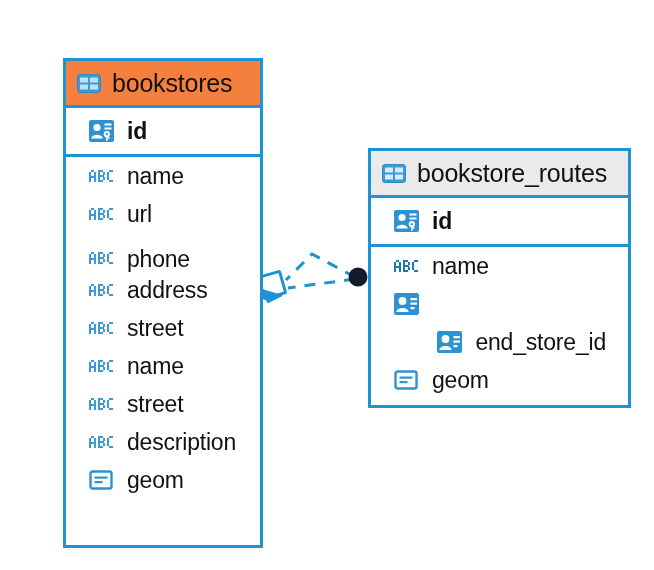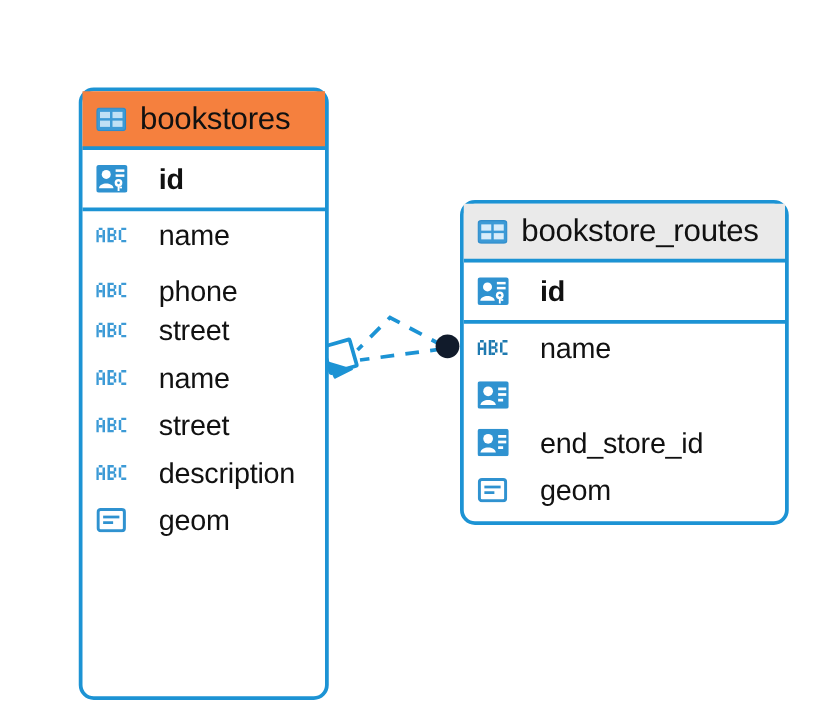--- a/index.html
+++ b/index.html
@@ -22,22 +22,21 @@
     width: 654px;
     height: 570px;
   }
 
   
   .entity {
     position: absolute;
     box-sizing: border-box;
     background: #ffffff;
     border: 3px solid #1c93d4;
-    border-radius: 12px;
-    margin-top: 12px;
+    border-radius: 0;
   }
 
   .entity-header {
     display: flex;
     align-items: center;
     box-sizing: border-box;
     padding: 0 10px;
     gap: 10px;
     border-bottom: 3px solid #1c93d4;
   }
@@ -54,22 +53,22 @@
 
   .pk-section {
     box-sizing: border-box;
     border-bottom: 3px solid #1c93d4;
   }
 
   .field-row {
     display: flex;
     align-items: center;
     box-sizing: border-box;
-    padding: 0 10px;
-    gap: 25px;
+    padding: 0 22px;
+    gap: 13px;
     white-space: nowrap;
   }
 
   .field-label {
     font-size: 23px;
     color: #111111;
     line-height: 1;
     letter-spacing: -0.2px;
   }
   .field-label.bold { font-weight: bold; }
@@ -166,20 +165,42 @@
                 <rect x="11" y="10" width="3" height="2"></rect>
               <rect x="20" y="0" width="4" height="2"></rect>
                 <rect x="18" y="2" width="2" height="8"></rect>
               <rect x="20" y="10" width="4" height="2"></rect>
             </g>
           </svg>
         </span>
         <span class="field-label">name</span>
       </div>
 
+      <div class="field-row" style="height:38px;">
+        <span class="icon-slot">
+          <svg width="25" height="12" viewBox="0 0 25 12">
+            <g fill="#3c9ad6">
+              <rect x="0" y="2" width="2" height="10"></rect>
+                <rect x="2" y="0" width="3" height="2"></rect>
+              <rect x="5" y="2" width="2" height="10"></rect>
+                <rect x="2" y="6" width="3" height="2"></rect>
+              <rect x="9" y="0" width="2" height="12"></rect>
+                <rect x="11" y="0" width="3" height="2"></rect>
+              <rect x="14" y="2" width="2" height="3"></rect>
+                <rect x="11" y="5" width="4" height="2"></rect>
+              <rect x="14" y="7" width="2" height="3"></rect>
+                <rect x="11" y="10" width="3" height="2"></rect>
+              <rect x="20" y="0" width="4" height="2"></rect>
+                <rect x="18" y="2" width="2" height="8"></rect>
+              <rect x="20" y="10" width="4" height="2"></rect>
+            </g>
+          </svg>
+        </span>
+        <span class="field-label">url</span>
+      </div>
 
       <div class="field-row" style="height:38px;align-items:flex-end;">
         <span class="icon-slot">
           <svg width="25" height="12" viewBox="0 0 25 12">
             <g fill="#3c9ad6">
               <rect x="0" y="2" width="2" height="10"></rect>
                 <rect x="2" y="0" width="3" height="2"></rect>
               <rect x="5" y="2" width="2" height="10"></rect>
                 <rect x="2" y="6" width="3" height="2"></rect>
               <rect x="9" y="0" width="2" height="12"></rect>
@@ -190,20 +211,42 @@
                 <rect x="11" y="10" width="3" height="2"></rect>
               <rect x="20" y="0" width="4" height="2"></rect>
                 <rect x="18" y="2" width="2" height="8"></rect>
               <rect x="20" y="10" width="4" height="2"></rect>
             </g>
           </svg>
         </span>
         <span class="field-label">phone</span>
       </div>
 
+      <div class="field-row" style="height:38px;">
+        <span class="icon-slot">
+          <svg width="25" height="12" viewBox="0 0 25 12">
+            <g fill="#3c9ad6">
+              <rect x="0" y="2" width="2" height="10"></rect>
+                <rect x="2" y="0" width="3" height="2"></rect>
+              <rect x="5" y="2" width="2" height="10"></rect>
+                <rect x="2" y="6" width="3" height="2"></rect>
+              <rect x="9" y="0" width="2" height="12"></rect>
+                <rect x="11" y="0" width="3" height="2"></rect>
+              <rect x="14" y="2" width="2" height="3"></rect>
+                <rect x="11" y="5" width="4" height="2"></rect>
+              <rect x="14" y="7" width="2" height="3"></rect>
+                <rect x="11" y="10" width="3" height="2"></rect>
+              <rect x="20" y="0" width="4" height="2"></rect>
+                <rect x="18" y="2" width="2" height="8"></rect>
+              <rect x="20" y="10" width="4" height="2"></rect>
+            </g>
+          </svg>
+        </span>
+        <span class="field-label">address</span>
+      </div>
 
       <div class="field-row" style="height:38px;">
         <span class="icon-slot">
           <svg width="25" height="12" viewBox="0 0 25 12">
             <g fill="#3c9ad6">
               <rect x="0" y="2" width="2" height="10"></rect>
                 <rect x="2" y="0" width="3" height="2"></rect>
               <rect x="5" y="2" width="2" height="10"></rect>
                 <rect x="2" y="6" width="3" height="2"></rect>
               <rect x="9" y="0" width="2" height="12"></rect>
@@ -369,21 +412,21 @@
             <rect x="0" y="0" width="25" height="22" rx="2" fill="#2f92d0"></rect>
             <circle cx="8.5" cy="8" r="3.9" fill="#ffffff"></circle>
             <path d="M2.3 19 C3 13.6 14 13.6 14.7 19 Z" fill="#ffffff"></path>
             <rect x="16.5" y="5" width="6.5" height="2.2" fill="#ffffff"></rect>
             <rect x="16.5" y="9.5" width="6.5" height="2.2" fill="#ffffff"></rect>
             <rect x="16.5" y="14" width="4" height="2.2" fill="#ffffff"></rect>
           </svg>
         </span>
       </div>
 
-      <div class="field-row" style="height:38px;">
+      <div class="field-row" style="height:38px;justify-content:flex-end;">
         <span class="icon-slot">
           <svg width="25" height="22" viewBox="0 0 25 22">
             <rect x="0" y="0" width="25" height="22" rx="2" fill="#2f92d0"></rect>
             <circle cx="8.5" cy="8" r="3.9" fill="#ffffff"></circle>
             <path d="M2.3 19 C3 13.6 14 13.6 14.7 19 Z" fill="#ffffff"></path>
             <rect x="16.5" y="5" width="6.5" height="2.2" fill="#ffffff"></rect>
             <rect x="16.5" y="9.5" width="6.5" height="2.2" fill="#ffffff"></rect>
             <rect x="16.5" y="14" width="4" height="2.2" fill="#ffffff"></rect>
           </svg>
         </span>

